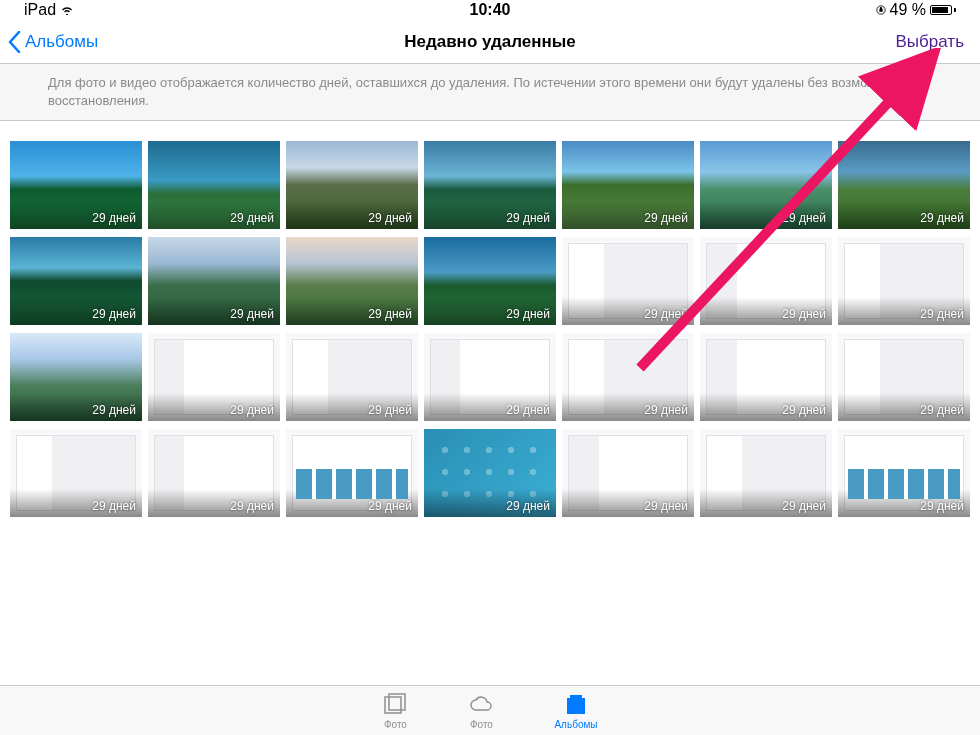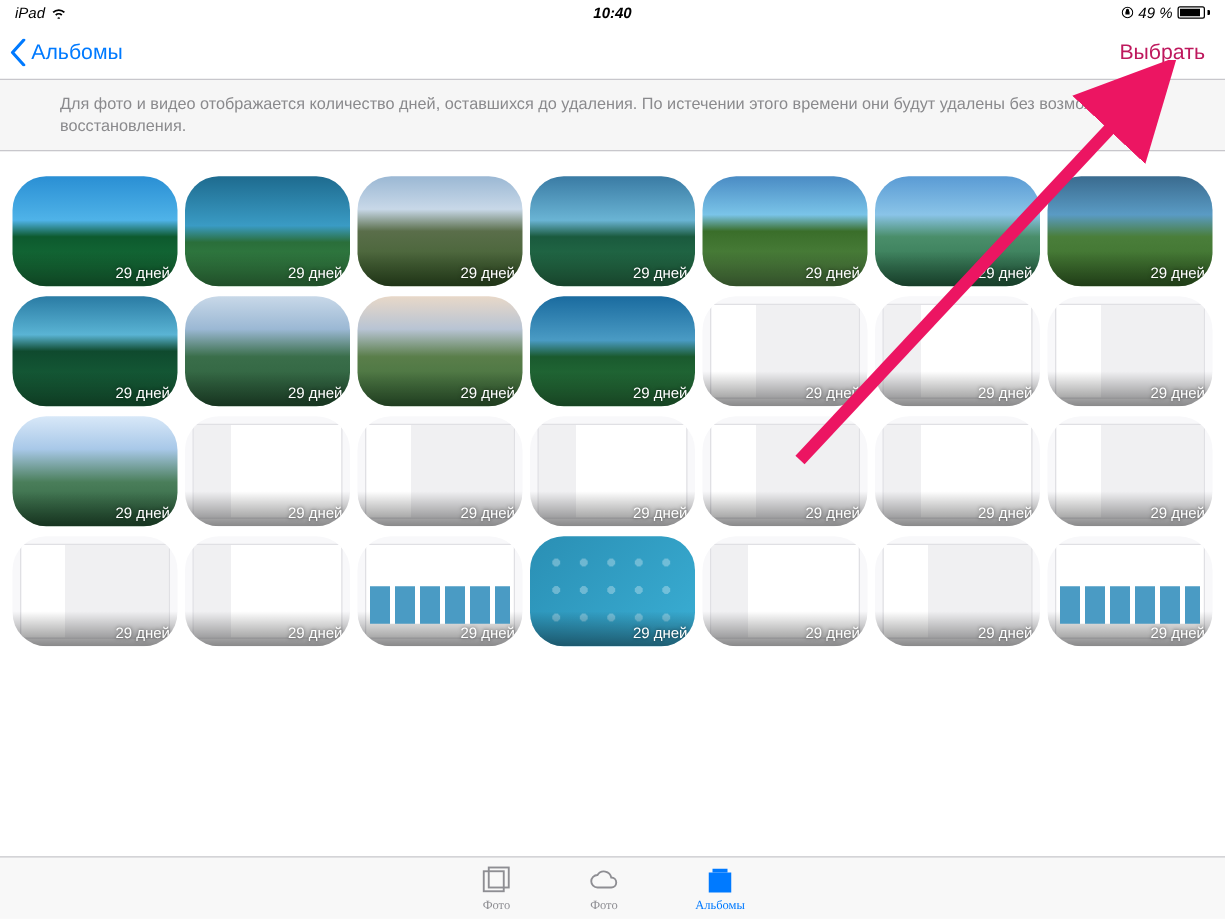--- a/index.html
+++ b/index.html
@@ -1,37 +1,37 @@
 <!DOCTYPE html>
 <html><head>
 <meta charset="utf-8">
 <style>
   * { box-sizing: border-box; margin: 0; padding: 0; }
   html, body { width: 980px; height: 735px; font-family: -apple-system, "Helvetica Neue", Arial, sans-serif; background: #fff; overflow: hidden; }
-  .status-bar { height: 20px; display: flex; align-items: center; justify-content: space-between; padding: 0 12px; font-size: 12px; color: #000; font-style: italic; }
+  .status-bar { height: 20px; display: flex; align-items: center; justify-content: space-between; padding: 0 24px; font-size: 16px; color: #000; }
   .status-left, .status-right { display: flex; align-items: center; gap: 4px; }
   .status-center { position: absolute; left: 50%; transform: translateX(-50%); font-weight: 600; }
   .wifi-icon { width: 14px; height: 10px; }
   .lock-icon { width: 10px; height: 10px; }
   .battery { display: flex; align-items: center; gap: 2px; }
   .battery-body { width: 22px; height: 10px; border: 1px solid #000; border-radius: 2px; position: relative; }
   .battery-fill { position: absolute; left: 1px; top: 1px; bottom: 1px; width: 80%; background: #000; }
   .battery-tip { width: 2px; height: 4px; background: #000; border-radius: 0 1px 1px 0; }
 
   .nav-bar { height: 44px; border-bottom: 1px solid #c8c7cc; display: flex; align-items: center; justify-content: space-between; padding: 0 8px; position: relative; }
   .nav-back { display: flex; align-items: center; color: #007aff; font-size: 17px; cursor: pointer; }
   .nav-back svg { width: 13px; height: 22px; margin-right: 4px; }
   .nav-title { position: absolute; left: 50%; transform: translateX(-50%); font-size: 17px; font-weight: 600; color: #000; }
-  .nav-select { color: #be185d; font-size: 17px; cursor: pointer; padding-right: 8px; padding-left: 30px; }
+  .nav-select { color: #4c1d95; font-size: 17px; cursor: pointer; padding-right: 8px; padding-left: 30px; }
 
   .info-banner { background: #f6f6f6; border-bottom: 1px solid #c8c7cc; padding: 10px 48px; font-size: 13px; color: #8a8a8d; line-height: 1.4; }
 
   .grid-scroll { height: 580px; overflow: hidden; padding: 20px 10px 0 10px; }
   .grid { display: grid; grid-template-columns: repeat(7, 1fr); gap: 8px 6px; }
-  .thumb { width: 132px; height: 88px; position: relative; background: #ccc; cursor: pointer; overflow: hidden; border-radius: 27px; }
+  .thumb { width: 132px; height: 88px; position: relative; background: #ccc; cursor: pointer; overflow: hidden; }
   .thumb .label-bg { position: absolute; left: 0; right: 0; bottom: 0; height: 28px; background: linear-gradient(to top, rgba(0,0,0,0.45), rgba(0,0,0,0)); }
   .thumb .label { position: absolute; right: 6px; bottom: 4px; color: #fff; font-size: 12px; text-shadow: 0 0 3px rgba(0,0,0,0.6); }
 
   
   .nature1 { background: linear-gradient(to bottom, #2a8fd4 0%, #4fb3e8 40%, #0d5a2e 55%, #1a7a3e 100%); }
   .nature2 { background: linear-gradient(to bottom, #1e6b8f 0%, #3a9bc4 45%, #2a6e3a 60%, #3a8e4a 100%); }
   .nature3 { background: linear-gradient(to bottom, #9bb8d4 0%, #c8d8e8 30%, #5a6e4a 50%, #3a5e2a 100%); }
   .nature4 { background: linear-gradient(to bottom, #3a7ba4 0%, #6ab4d4 40%, #1a5a3e 55%, #2a7a4e 100%); }
   .nature5 { background: linear-gradient(to bottom, #4a8bc4 0%, #7ac4e8 35%, #3a6e2a 50%, #5a8e4a 100%); }
   .nature6 { background: linear-gradient(to bottom, #5a9bd4 0%, #8ac4e8 35%, #4a8e6a 55%, #2a6e4a 100%); }
@@ -42,21 +42,21 @@
   .nature11 { background: linear-gradient(to bottom, #1a6b9f 0%, #4a9bc4 40%, #1a5a2e 55%, #2a7a3e 100%); }
   .nature12 { background: linear-gradient(to bottom, #d8e8f8 0%, #a8c8e8 30%, #4a7e5a 60%, #2a5e3a 100%); }
   .screenshot { background: #f8f8fa; position: relative; }
   .screenshot::before { content: ""; position: absolute; inset: 6px; background: linear-gradient(to right, #fff 0 30%, #f0f0f2 30% 100%); border: 1px solid #e0e0e4; }
   .screenshot2::before { background: linear-gradient(to right, #f0f0f2 0 25%, #fff 25% 100%); }
   .homescreen { background: linear-gradient(135deg, #2a8fb4, #3aaed4); }
   .homescreen::before { content:""; position:absolute; inset:10px; background-image: radial-gradient(circle, rgba(255,255,255,0.3) 3px, transparent 3px); background-size: 22px 22px; }
   .ss-grid::before { background: #fff; }
   .ss-grid::after { content:""; position:absolute; left:10px; right:10px; top:40px; height:30px; background: repeating-linear-gradient(to right, #4a9bc4 0 16px, #fff 16px 20px); }
 
-  .tab-bar { position: absolute; bottom: 0; left: 0; right: 0; height: 50px; border-top: 1px solid #c8c7cc; background: #f8f8f8; display: flex; align-items: center; justify-content: center; gap: 60px; font-family: Liberation Serif, serif; }
+  .tab-bar { position: absolute; bottom: 0; left: 0; right: 0; height: 50px; border-top: 1px solid #c8c7cc; background: #f8f8f8; display: flex; align-items: center; justify-content: center; gap: 60px; }
   .tab { display: flex; flex-direction: column; align-items: center; font-size: 10px; color: #8e8e93; cursor: pointer; }
   .tab.active { color: #007aff; }
   .tab svg { width: 26px; height: 26px; margin-bottom: 1px; }
 
   .arrow-annotation { position: absolute; pointer-events: none; z-index: 1000; }
 </style>
 </head>
 <body>
 
 <div class="status-bar">
@@ -82,20 +82,21 @@
   </div>
 </div>
 
 <div class="nav-bar">
   <div class="nav-back">
     <svg viewBox="0 0 13 22">
         <path d="M11 1L2 11l9 10" stroke="#007aff" stroke-width="2.5" fill="none" stroke-linecap="round" stroke-linejoin="round"></path>
       </svg>
     <span>Альбомы</span>
   </div>
+  <div class="nav-title">Недавно удаленные</div>
   <div class="nav-select">Выбрать</div>
 </div>
 
 <div class="info-banner">
   <span>Для фото и видео отображается количество дней, оставшихся до удаления. По истечении этого времени они будут удалены без возможности восстановления.</span>
 </div>
 
 <div class="grid-scroll">
   <div class="grid" id="grid">
       <div class="thumb nature1">

